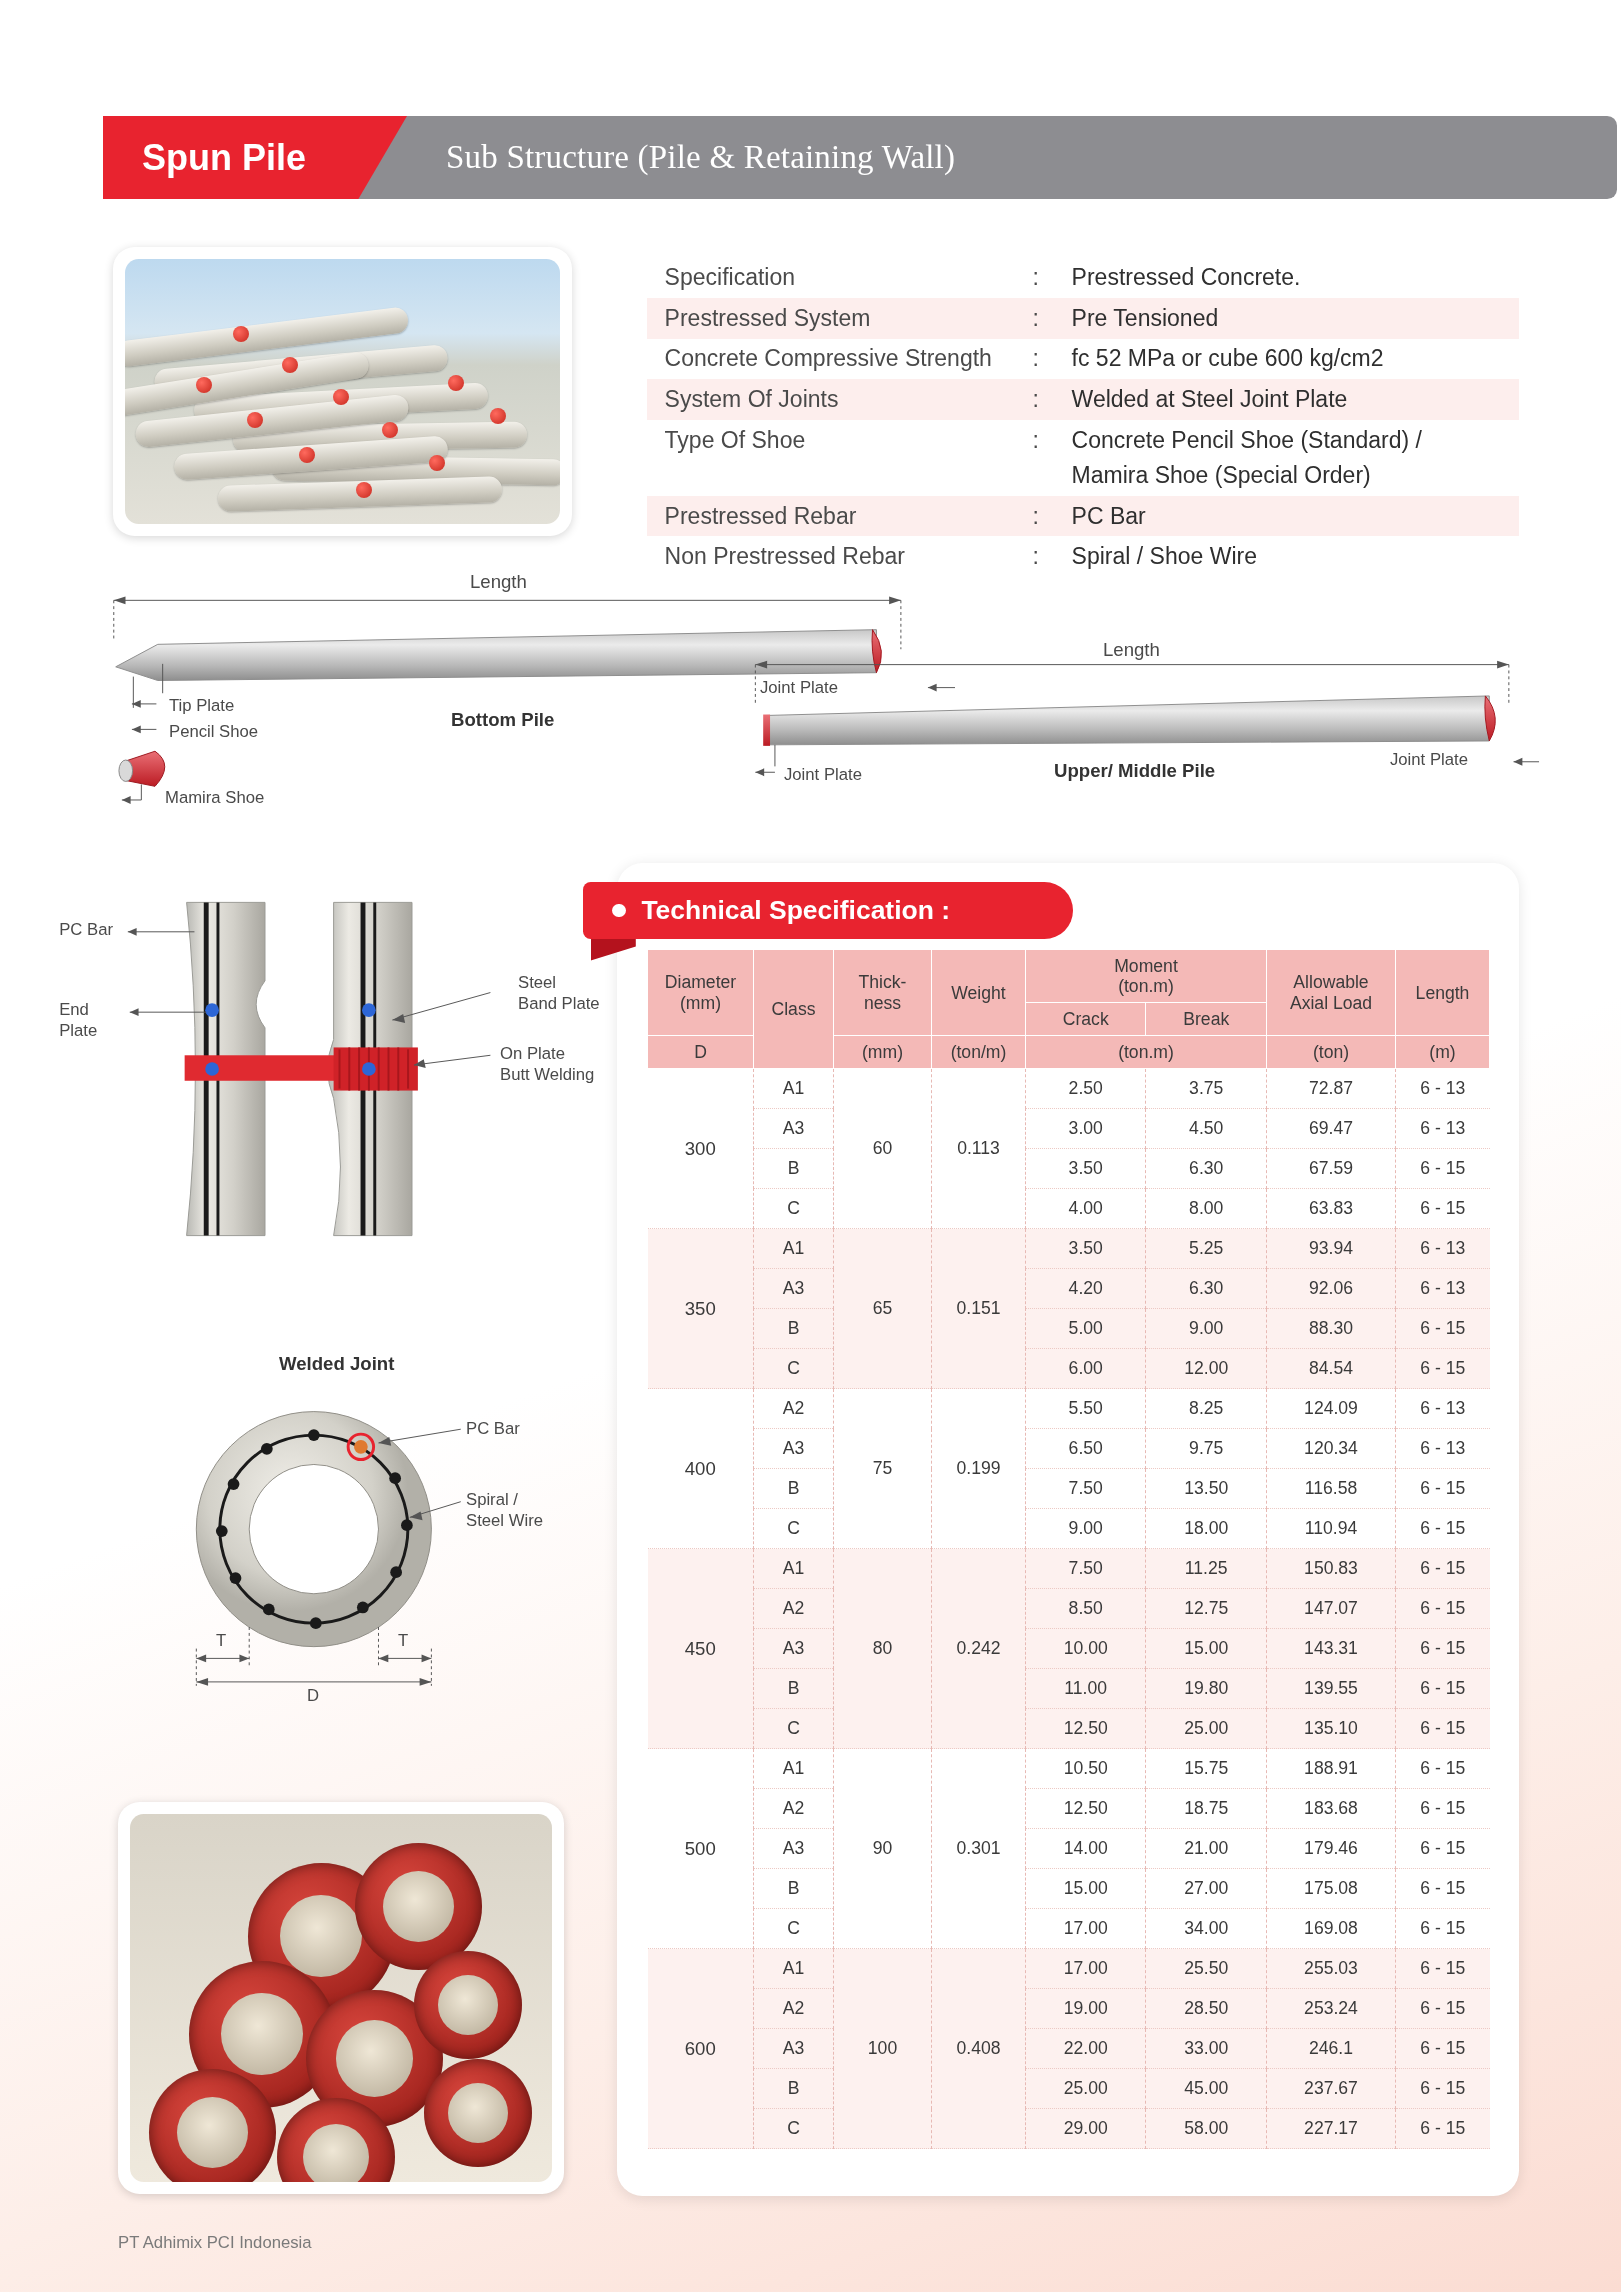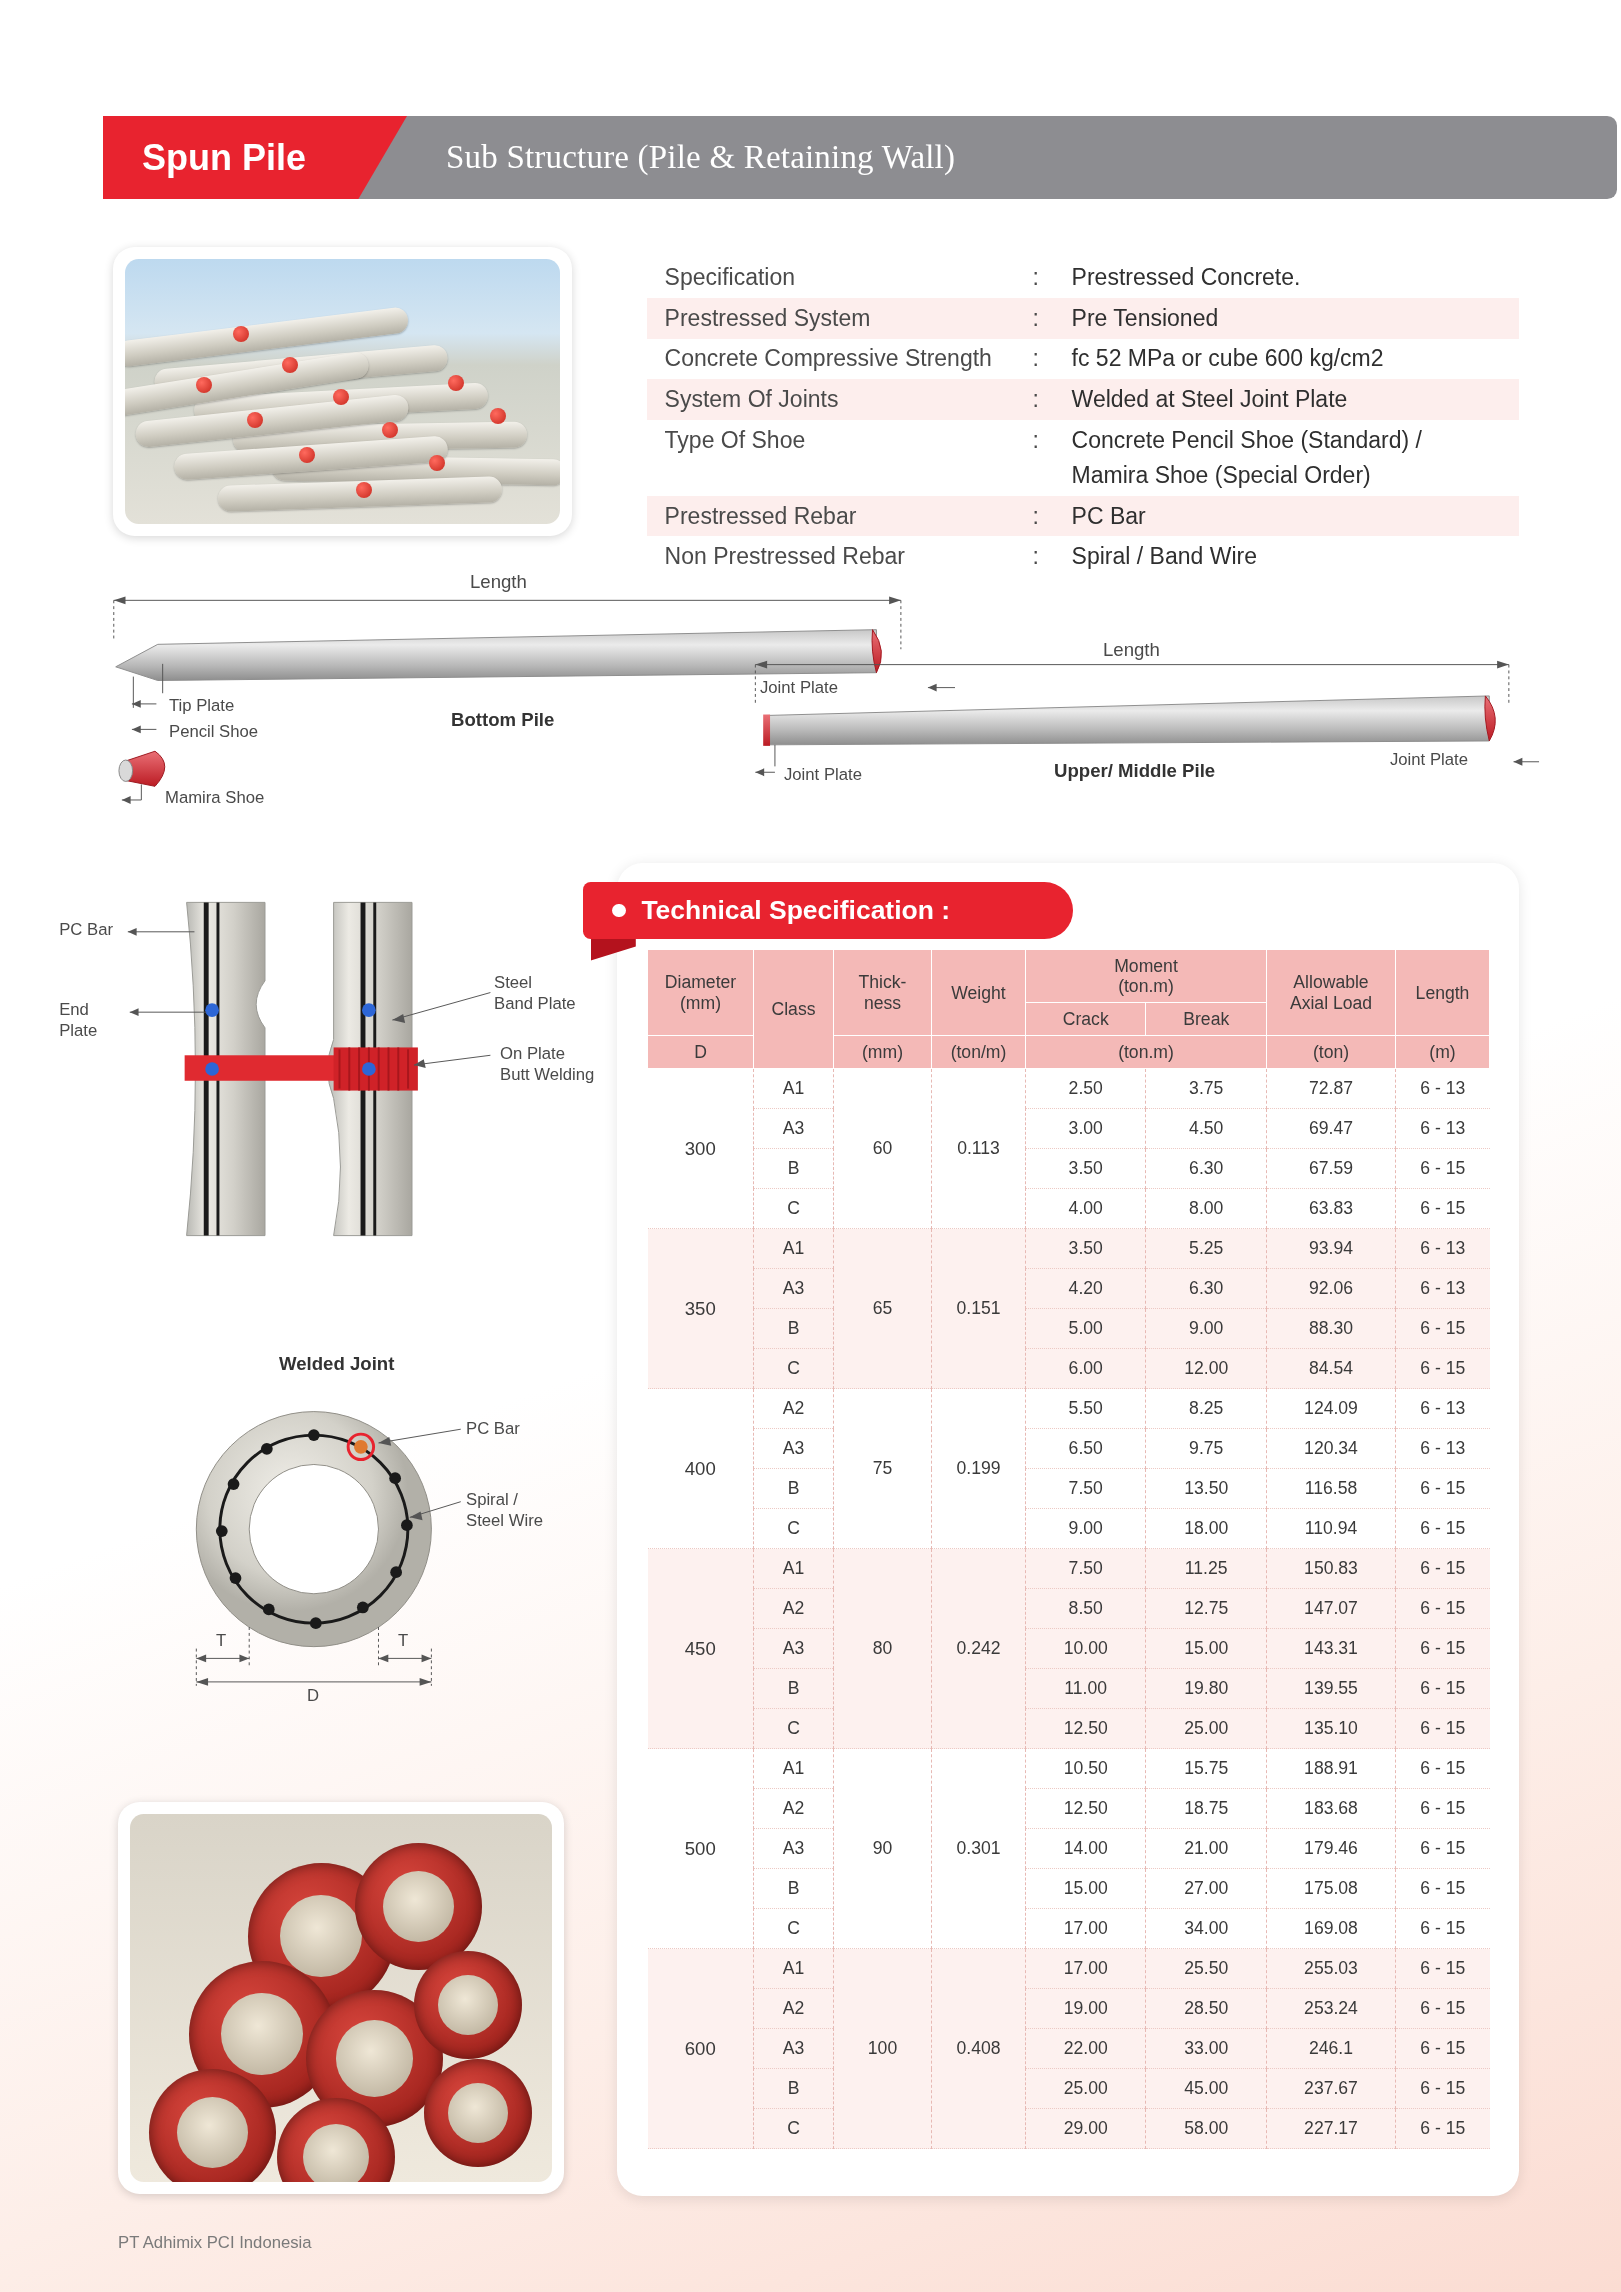--- a/index.html
+++ b/index.html
@@ -212,21 +212,21 @@
     </div>
   </div>
   <div class="spec-row alt">
     <div class="spec-label">Prestressed Rebar</div>
     <div class="spec-colon">:</div>
     <div class="spec-value">PC Bar</div>
   </div>
   <div class="spec-row">
     <div class="spec-label">Non Prestressed Rebar</div>
     <div class="spec-colon">:</div>
-    <div class="spec-value">Spiral / Band Wire</div>
+    <div class="spec-value">Spiral / Shoe Wire</div>
   </div>
 </div>
 
 <div class="diagram-area">
 
   <svg width="882" height="176" style="position:absolute;left:103px;top:21.6px;" viewBox="0 0 900 180">
     <line x1="10" y1="30" x2="815" y2="30" stroke="#555" stroke-width="1"></line>
     <polygon points="10,30 22,26 22,34" fill="#555"></polygon>
     <polygon points="815,30 803,26 803,34" fill="#555"></polygon>
     <line x1="10" y1="30" x2="10" y2="70" stroke="#555" stroke-width="1" stroke-dasharray="3,3"></line>
@@ -357,21 +357,21 @@
     <path d="M430,132 L330,160" stroke="#555" stroke-width="1"></path>
     <polygon points="330,160 341,154 343,163" fill="#555"></polygon>
     <path d="M430,196 L352,206" stroke="#555" stroke-width="1"></path>
     <polygon points="352,206 362,200 364,209" fill="#555"></polygon>
   </svg>
   <div class="callout" style="left:-9.8px;top:57px;">PC Bar</div>
   <div class="callout" style="left:-9.8px;top:137px;line-height:1.25;">
     <span>End</span><br>
     <span>Plate</span>
   </div>
-  <div class="callout" style="left:425px;top:110px;line-height:1.25;">
+  <div class="callout" style="left:449px;top:110px;line-height:1.25;">
     <span>Steel</span><br>
     <span>Band Plate</span>
   </div>
   <div class="callout" style="left:431px;top:181px;line-height:1.25;">
     <span>On Plate</span><br>
     <span>Butt Welding</span>
   </div>
 </div>
 <div class="weld-caption">Welded Joint</div>
 

